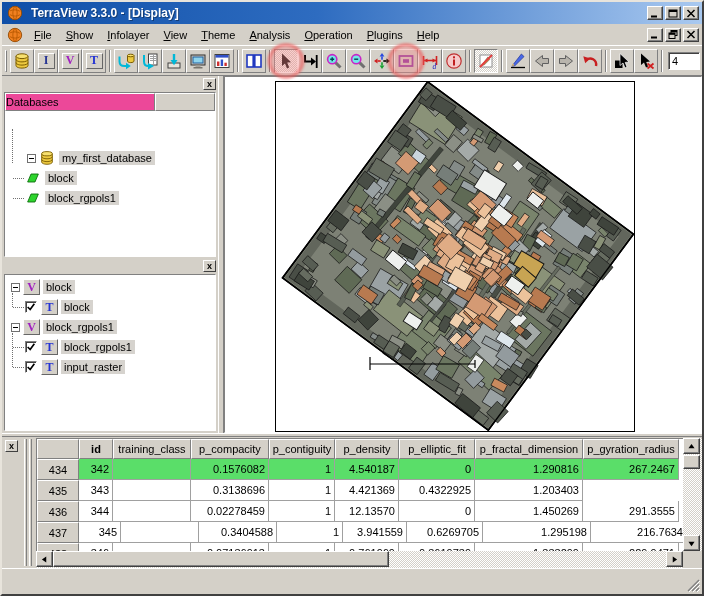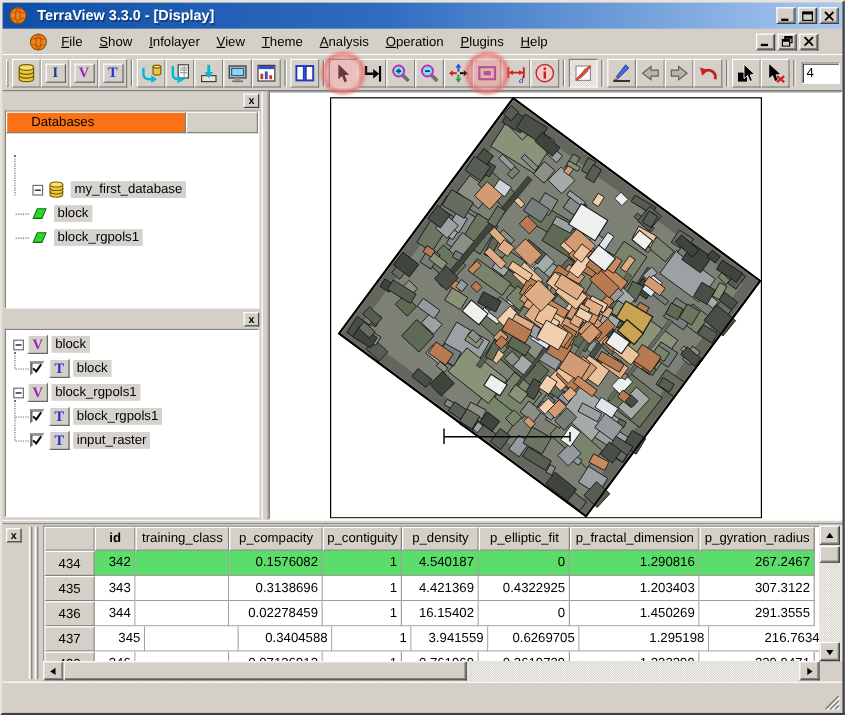--- a/index.html
+++ b/index.html
@@ -10,21 +10,21 @@
   
   .titlebar{height:22px;display:flex;align-items:center;padding:0 3px;
     background:linear-gradient(90deg,#0f4fa8 0%,#2e6cc0 45%,#a9c9f0 100%);}
   .titlebar .ttl{color:#fff;font-weight:bold;font-size:12px;margin-left:4px;flex:1;
     text-shadow:1px 1px 0 rgba(0,0,0,.35);white-space:nowrap;}
   .wbtn{width:16px;height:14px;margin-left:2px;background:#d4d0c8;display:inline-flex;
     align-items:center;justify-content:center;
     border:1px solid;border-color:#fff #404040 #404040 #fff;box-shadow:inset -1px -1px 0 #808080;}
   .wbtn svg{width:10px;height:9px;display:block;}
   
-  .menubar{height:22px;display:flex;align-items:center;padding:0 20px;background:#d4d0c8;
+  .menubar{height:22px;display:flex;align-items:center;padding:0 3px;background:#d4d0c8;
     border-bottom:1px solid #fff;}
   .menu-item{padding:3px 7px;white-space:nowrap;}
   .menu-item u{text-decoration:underline;}
   .menubar .spacer{flex:1;}
   .mdi-icon{width:16px;height:16px;margin:0 4px 0 2px;}
   
   .toolbar{height:30px;display:flex;align-items:center;background:#d4d0c8;position:relative;
     border-bottom:1px solid #808080;padding:0 2px;}
   .tgrip{width:3px;height:22px;margin:0 3px 0 1px;border:1px solid;border-color:#fff #808080 #808080 #fff;}
   .tbtn{width:24px;height:24px;display:flex;align-items:center;justify-content:center;flex:none;
@@ -49,21 +49,21 @@
   .leftcol{width:216px;display:flex;flex-direction:column;background:#d4d0c8;padding:1px 0 0 2px;}
   .panel{display:flex;flex-direction:column;}
   .gripbar{height:14px;display:flex;align-items:center;padding:1px 2px;}
   .glines{flex:1;margin-right:3px;}
   .gline{height:3px;margin:1px 0;border-top:1px solid #fff;border-bottom:1px solid #808080;}
   .pclose{width:13px;height:12px;background:#d4d0c8;border:1px solid;border-color:#fff #404040 #404040 #fff;
     display:flex;align-items:center;justify-content:center;font:bold 9px "Liberation Sans",sans-serif;line-height:1;}
   .panel-body{flex:1;margin:1px 2px 2px 0;border:1px solid;border-color:#808080 #fff #fff #808080;
     background:#fff;overflow:hidden;display:flex;flex-direction:column;}
   .panel-header{height:18px;display:flex;flex:none;}
-  .ph-main{width:150px;padding:2px 20px;background:#f97316;
+  .ph-main{width:150px;padding:2px 0;background:#ec4899;
     border:1px solid;border-color:#fff #808080 #808080 #fff;}
   .ph-stub{flex:1;background:#d4d0c8;border:1px solid;border-color:#fff #808080 #808080 #fff;}
   .tree{flex:1;position:relative;padding-top:2px;overflow:hidden;}
   .trow{height:20px;display:flex;align-items:center;position:relative;}
   .exp{width:9px;height:9px;flex:none;background:#fff;border:1px solid #707070;position:relative;margin:0 3px 0 3px;z-index:2;}
   .exp::after{content:"";position:absolute;left:1px;right:1px;top:3px;border-top:1px solid #000;}
   .ticon{width:17px;height:16px;flex:none;margin-right:3px;}
   .ticon svg{width:16px;height:16px;display:block;}
   .tlabel{background:#d6d3ce;padding:1px 3px;white-space:nowrap;}
   .hstub{position:absolute;left:8px;width:11px;top:10px;border-top:1px dotted #707070;}
@@ -859,29 +859,28 @@
         </div>
         <div class="grow">
           <span class="gcell rowhdr" style="width: 42px;">435</span>
           <span class="gcell num" style="width: 34px;">343</span>
           <span class="gcell num" style="width: 78px;"></span>
           <span class="gcell num" style="width: 78px;">0.3138696</span>
           <span class="gcell num" style="width: 66px;">1</span>
           <span class="gcell num" style="width: 64px;">4.421369</span>
           <span class="gcell num" style="width: 76px;">0.4322925</span>
           <span class="gcell num" style="width: 108px;">1.203403</span>
-          <span class="gcell num" style="width: 96px;">307.3122</span>
         </div>
         <div class="grow">
           <span class="gcell rowhdr" style="width: 42px;">436</span>
           <span class="gcell num" style="width: 34px;">344</span>
           <span class="gcell num" style="width: 78px;"></span>
           <span class="gcell num" style="width: 78px;">0.02278459</span>
           <span class="gcell num" style="width: 66px;">1</span>
-          <span class="gcell num" style="width: 64px;">16.15402</span>
+          <span class="gcell num" style="width: 64px;">12.13570</span>
           <span class="gcell num" style="width: 76px;">0</span>
           <span class="gcell num" style="width: 108px;">1.450269</span>
           <span class="gcell num" style="width: 96px;">291.3555</span>
         </div>
         <div class="grow">
           <span class="gcell rowhdr" style="width: 42px;">437</span>
           <span class="gcell num" style="width: 42px;">345</span>
           <span class="gcell num" style="width: 78px;"></span>
           <span class="gcell num" style="width: 78px;">0.3404588</span>
           <span class="gcell num" style="width: 66px;">1</span>

